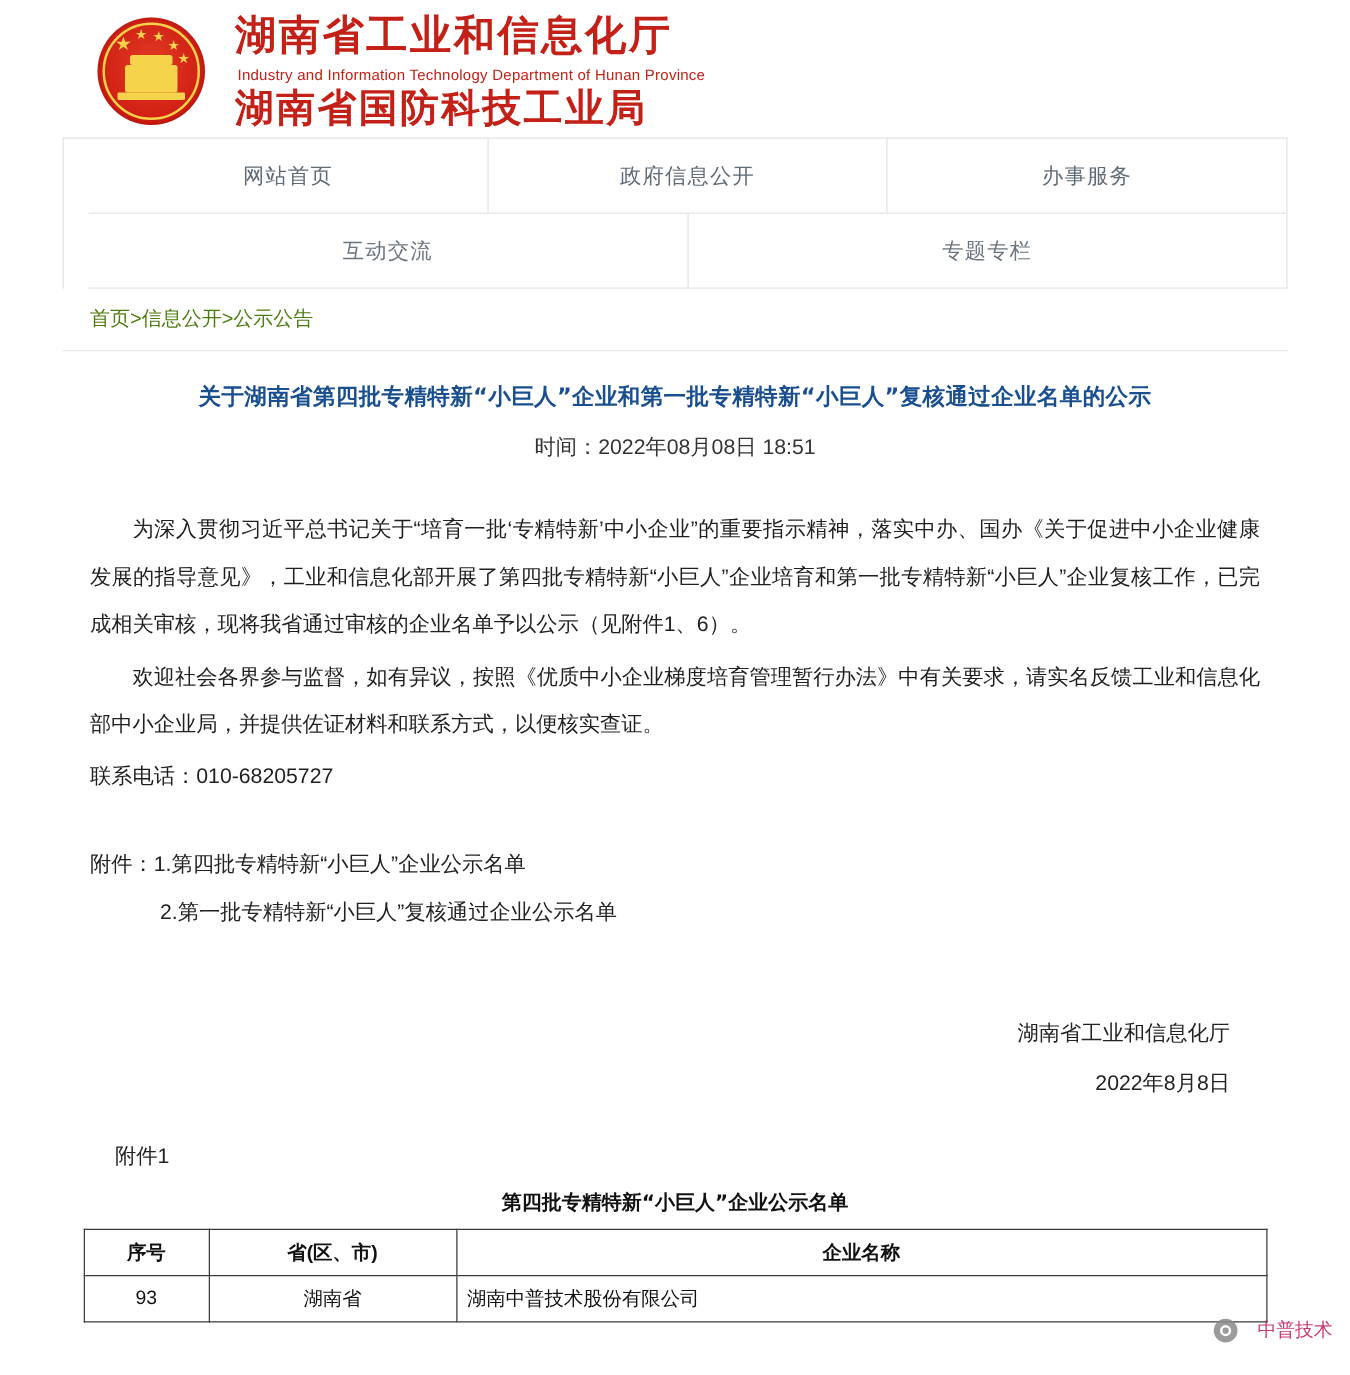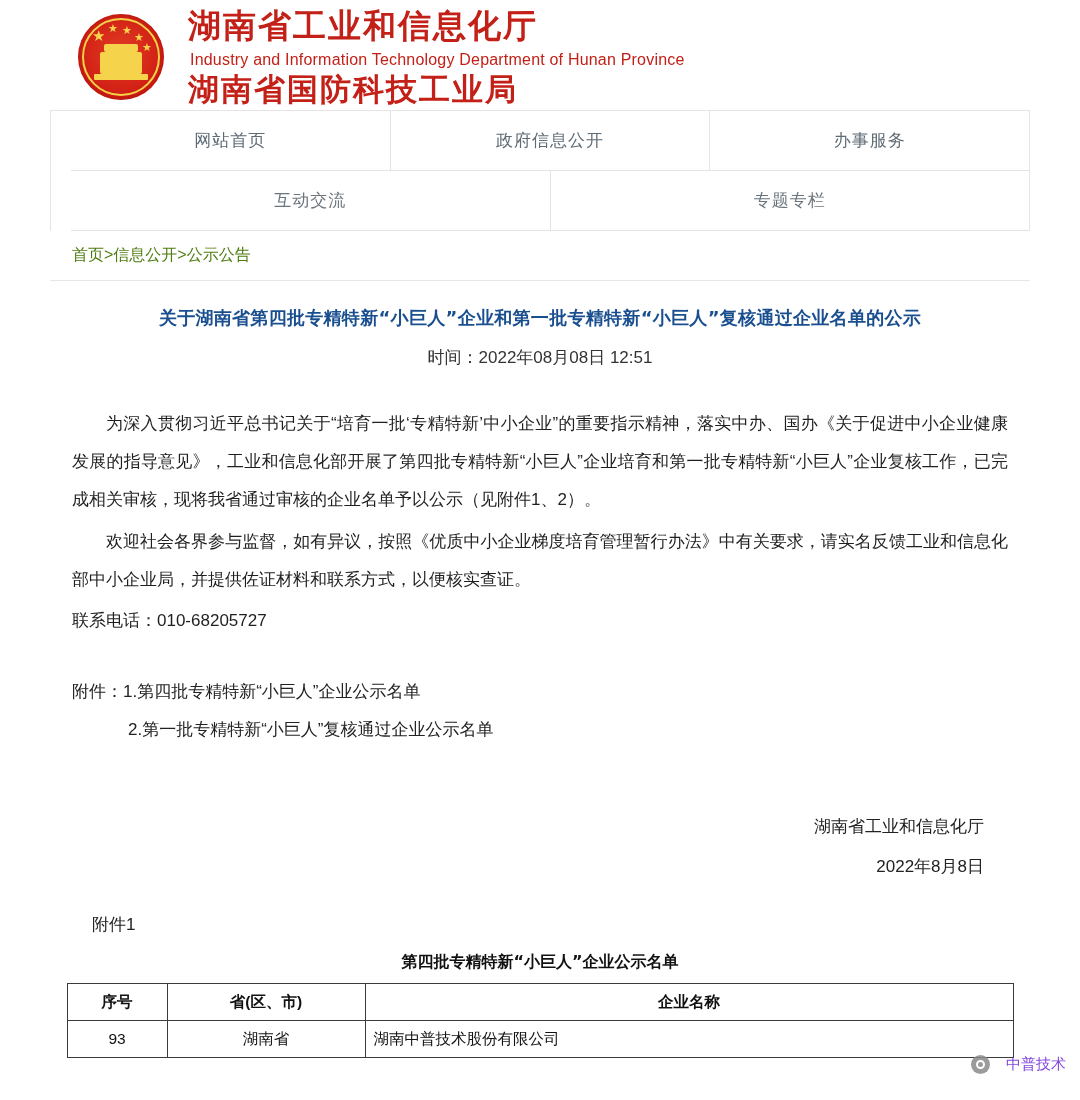--- a/index.html
+++ b/index.html
@@ -87,21 +87,21 @@
   }
   .title-cn {
     font-family: "DejaVu Sans", sans-serif;
     font-size: 33px;
     font-weight: bold;
     color: #c32017;
     letter-spacing: 2px;
     line-height: 1.15;
   }
   .title-en {
-    font-size: 16px;
+    font-size: 12px;
     color: #c32017;
     letter-spacing: .2px;
     margin: 6px 0 3px 2px;
   }
   .title-cn2 {
     font-family: "DejaVu Sans", sans-serif;
     font-size: 31px;
     font-weight: bold;
     color: #c32017;
     letter-spacing: 2px;
@@ -228,21 +228,21 @@
   col.c3 { width: 648px; }
 
   
   .watermark {
     position: absolute;
     right: 14px;
     bottom: 26px;
     display: flex;
     align-items: flex-start;
     gap: 16px;
-    color: #6d28d9;
+    color: #be185d;
     font-size: 15px;
     opacity: .85;
   }
   .wm-logo {
     width: 19px; height: 19px;
     border-radius: 50%;
     background: #8a8a8a;
     position: relative;
   }
   .wm-logo:after {
@@ -285,24 +285,24 @@
     </div>
     <div class="nav-row row2">
       <div class="nav-cell">互动交流</div>
       <div class="nav-cell">专题专栏</div>
     </div>
   </div>
 
   <div class="breadcrumb">首页&gt;信息公开&gt;公示公告</div>
 
   <div class="doc-title">关于湖南省第四批专精特新“小巨人”企业和第一批专精特新“小巨人”复核通过企业名单的公示</div>
-  <div class="doc-time">时间：2022年08月08日 12:51</div>
+  <div class="doc-time">时间：2022年08月08日 18:51</div>
 
   <div class="doc-body">
-    <p class="indent">为深入贯彻习近平总书记关于“培育一批‘专精特新’中小企业”的重要指示精神，落实中办、国办《关于促进中小企业健康发展的指导意见》，工业和信息化部开展了第四批专精特新“小巨人”企业培育和第一批专精特新“小巨人”企业复核工作，已完成相关审核，现将我省通过审核的企业名单予以公示（见附件1、2）。</p>
+    <p class="indent">为深入贯彻习近平总书记关于“培育一批‘专精特新’中小企业”的重要指示精神，落实中办、国办《关于促进中小企业健康发展的指导意见》，工业和信息化部开展了第四批专精特新“小巨人”企业培育和第一批专精特新“小巨人”企业复核工作，已完成相关审核，现将我省通过审核的企业名单予以公示（见附件1、6）。</p>
     <p class="indent">欢迎社会各界参与监督，如有异议，按照《优质中小企业梯度培育管理暂行办法》中有关要求，请实名反馈工业和信息化部中小企业局，并提供佐证材料和联系方式，以便核实查证。</p>
     <p class="info-line">联系电话：010-68205727</p>
   </div>
 
   <div class="attach-block">
     <div>
       <span>附件：</span><span>1.第四批专精特新“小巨人”企业公示名单</span>
     </div>
     <div class="l2">2.第一批专精特新“小巨人”复核通过企业公示名单</div>
   </div>

